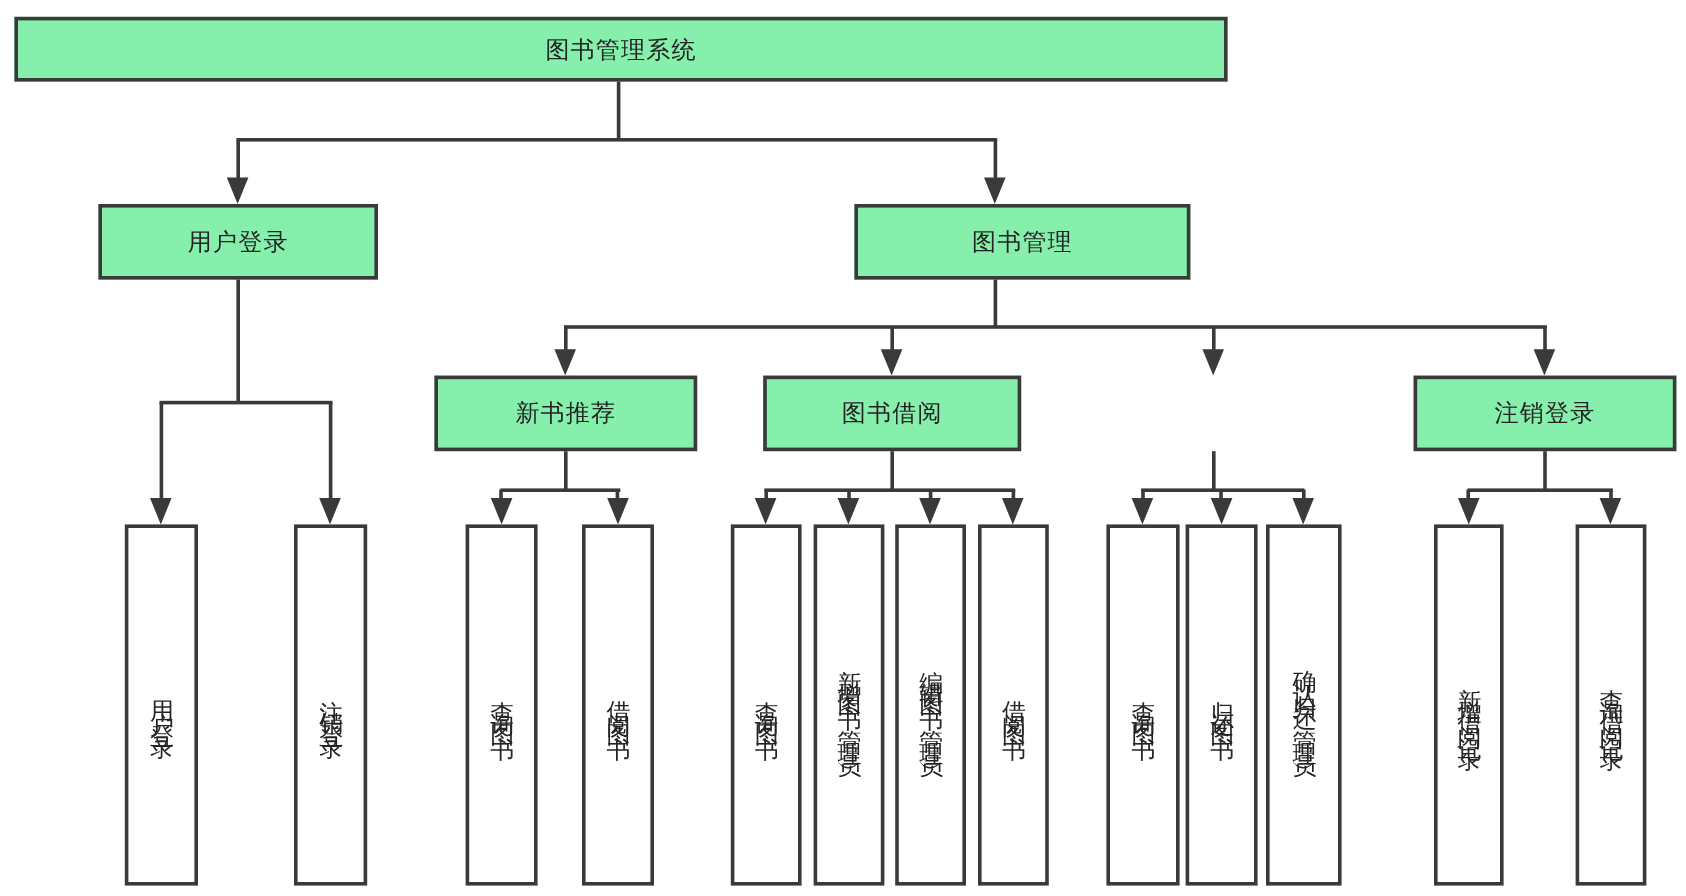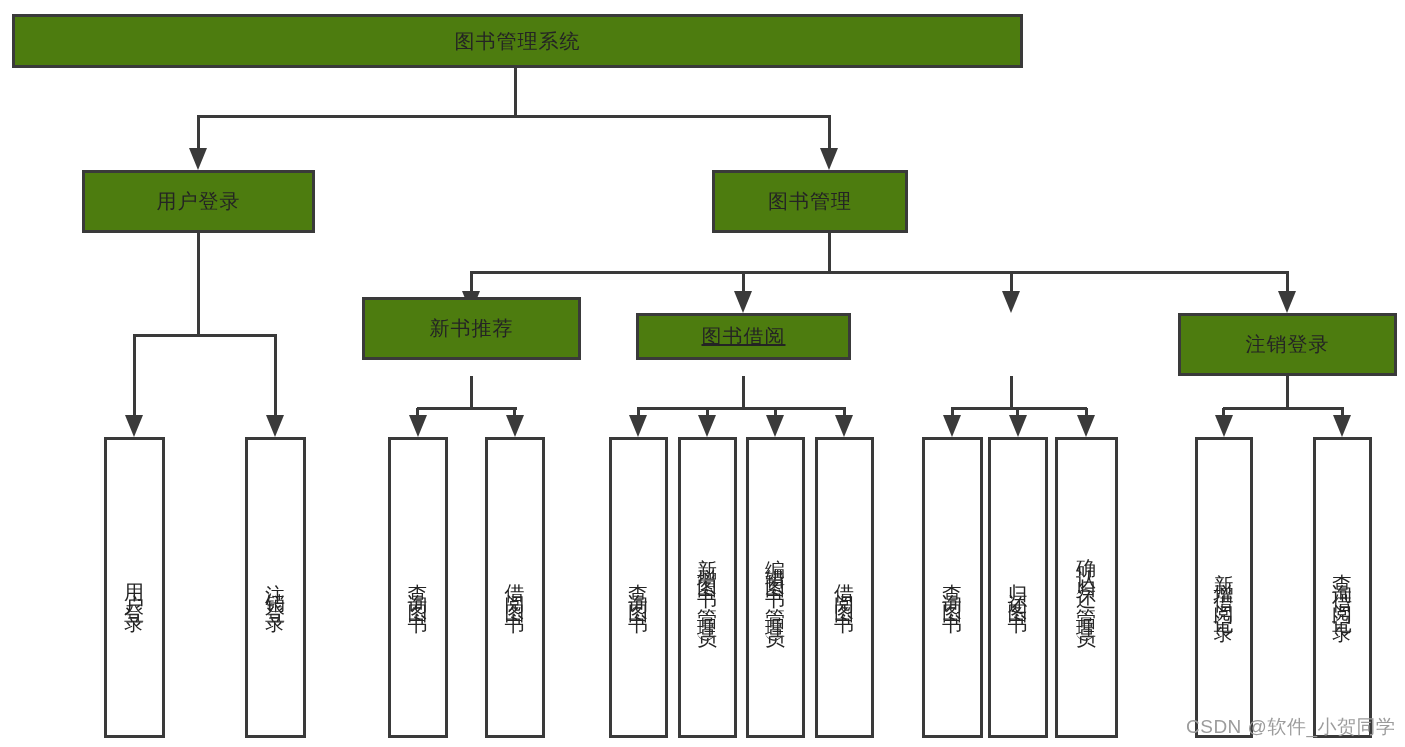--- a/index.html
+++ b/index.html
@@ -4,21 +4,21 @@
 <style>
   html,body { margin:0; padding:0; background:#ffffff; }
   .canvas {
     position:relative; width:1405px; height:747px;
     background:#ffffff; overflow:hidden;
     font-family:"Liberation Sans", sans-serif;
     color:#242424;
   }
   .node {
     position:absolute; box-sizing:border-box;
-    background:#4d7c0f; border:3px solid #3a3a3a;
+    background:#86efac; border:3px solid #3a3a3a;
     display:flex; align-items:center; justify-content:center;
     font-size:20px; letter-spacing:1px; white-space:nowrap;
   }
   .leaf {
     position:absolute; box-sizing:border-box;
     background:#ffffff; border:3px solid #3a3a3a;
     display:flex; align-items:center; justify-content:center;
     font-size:20px;
   }
   .leaf .vtext {
@@ -51,21 +51,21 @@
   <div class="vline" style="left:514px; top:68px; height:49px;"></div>
   <div class="hline" style="left:197px; top:115px; width:634px;"></div>
   <div class="vline" style="left:197px; top:117px; height:33px;"></div>
   <div class="vline" style="left:828px; top:117px; height:33px;"></div>
   <div class="arrow" style="left:189px; top:148px;"></div>
   <div class="arrow" style="left:820px; top:148px;"></div>
 
   <div class="node" style="left:82px; top:170px; width:233px; height:63px;">
     <span>用户登录</span>
   </div>
-  <div class="node" style="left:712px; top:170px; width:196px; height:63px;">
+  <div class="node" style="left:712px; top:170px; width:280px; height:63px;">
     <span>图书管理</span>
   </div>
 
   <div class="vline" style="left:197px; top:233px; height:102px;"></div>
   <div class="hline" style="left:133px; top:334px; width:144px;"></div>
   <div class="vline" style="left:133px; top:335px; height:82px;"></div>
   <div class="vline" style="left:274px; top:335px; height:82px;"></div>
   <div class="arrow" style="left:125px; top:415px;"></div>
   <div class="arrow" style="left:266px; top:415px;"></div>
 
@@ -73,24 +73,24 @@
   <div class="hline" style="left:470px;  top:271px; width:819px;"></div>
   <div class="vline" style="left:470px;  top:272px; height:21px;"></div>
   <div class="vline" style="left:742px;  top:272px; height:21px;"></div>
   <div class="vline" style="left:1010px; top:272px; height:21px;"></div>
   <div class="vline" style="left:1286px; top:272px; height:21px;"></div>
   <div class="arrow" style="left:462px;  top:291px;"></div>
   <div class="arrow" style="left:734px;  top:291px;"></div>
   <div class="arrow" style="left:1002px; top:291px;"></div>
   <div class="arrow" style="left:1278px; top:291px;"></div>
 
-  <div class="node" style="left:362px; top:297px; width:219px; height:63px;">
+  <div class="node" style="left:362px; top:313px; width:219px; height:63px;">
     <span>新书推荐</span>
   </div>
-  <div class="node" style="left:636px; top:313px; width:215px; height:47px;text-decoration:underline;">
+  <div class="node" style="left:636px; top:313px; width:215px; height:63px;">
     <span>图书借阅</span>
   </div>
   <div class="node" style="left:1178px; top:313px; width:219px; height:63px;">
     <span>注销登录</span>
   </div>
 
   <div class="vline" style="left:470px; top:376px; height:32px;"></div>
   <div class="hline" style="left:417px; top:407px; width:100px;"></div>
   <div class="vline" style="left:416px; top:408px; height:9px;"></div>
   <div class="vline" style="left:513px; top:408px; height:9px;"></div>
@@ -161,15 +161,14 @@
     <span class="vtext">确认归还（管理员）</span>
   </div>
 
   <div class="leaf" style="left:1195px; top:437px; width:58px; height:301px;">
     <span class="vtext">新增借阅记录</span>
   </div>
   <div class="leaf" style="left:1313px; top:437px; width:59px; height:301px;">
     <span class="vtext">查询借阅记录</span>
   </div>
 
-  <div class="watermark">CSDN @软件_小贺同学</div>
 
 </div>
 
 </body></html>

